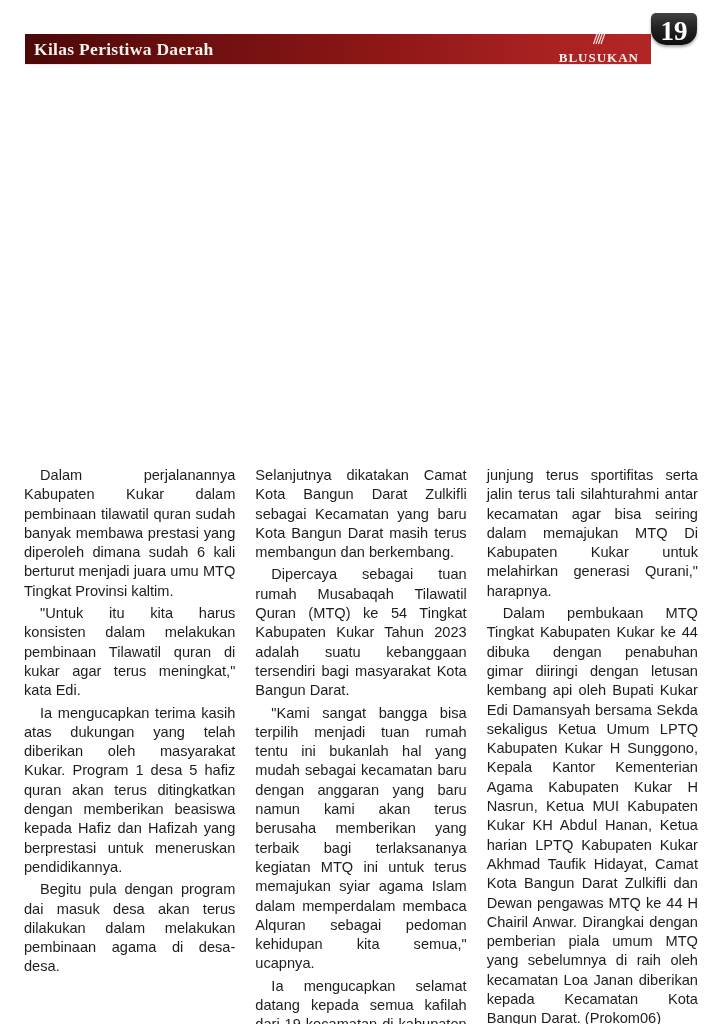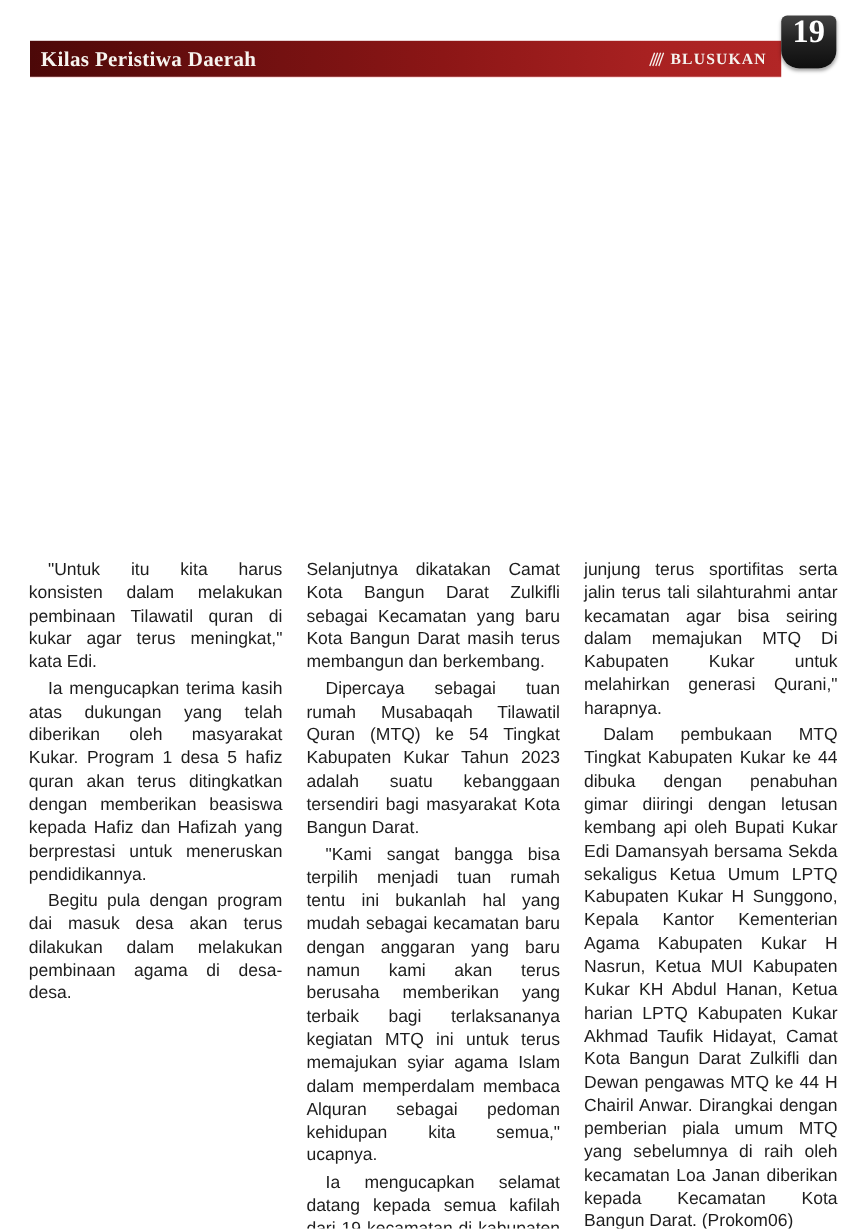--- a/index.html
+++ b/index.html
@@ -22,36 +22,36 @@
     box-shadow:0 1px 0 rgba(255,190,190,0.45);
   }
   .section-title{
     color:#f7f4ef;
     font-family:"Liberation Serif", serif;
     font-weight:bold;
     font-size:17.5px;
     letter-spacing:0.3px;
   }
   .brand{
-    display:flex;align-items:center;gap:5px;
+    display:flex;align-items:center;gap:5px;flex-direction:column;
   }
   .brand-label{
     color:#f5f2ee;
     font-family:"Liberation Serif", serif;
     font-weight:bold;
     font-size:13px;
     letter-spacing:1px;
   }
   .pagenum-box{
     position:absolute;left:651px;top:13px;
-    width:46px;height:44px;
+    width:46px;height:32px;
     border-radius:5px 5px 15px 15px;
     background:linear-gradient(180deg,#424242 0%,#232323 45%,#0e0e0e 100%);
     box-shadow:0 2px 3px rgba(0,0,0,0.35);
-    display:flex;align-items:flex-start;justify-content:center;
+    display:flex;align-items:flex-end;justify-content:center;
   }
   .pagenum{
     color:#ffffff;
     font-family:"Liberation Serif", serif;
     font-weight:bold;
     font-size:27px;
     line-height:1;
   }
 
   
@@ -92,20 +92,21 @@
       <span class="brand-label">BLUSUKAN</span>
     </span>
   </div>
 
   <div class="pagenum-box">
     <span class="pagenum">19</span>
   </div>
 
   <div class="columns">
     <div class="col">
+      <p>Dalam perjalanannya Kabupaten Kukar dalam pembinaan tilawatil quran sudah banyak membawa prestasi yang diperoleh dimana sudah 6 kali berturut menjadi juara umu MTQ Tingkat Provinsi kaltim.</p>
       <p>"Untuk itu kita harus konsisten dalam melakukan pembinaan Tilawatil quran di kukar agar terus meningkat," kata Edi.</p>
       <p>Ia mengucapkan terima kasih atas dukungan yang telah diberikan oleh masyarakat Kukar. Program 1 desa 5 hafiz quran akan terus ditingkatkan dengan memberikan beasiswa kepada Hafiz dan Hafizah yang berprestasi untuk meneruskan pendidikannya.</p>
       <p>Begitu pula dengan program dai masuk desa akan terus dilakukan dalam melakukan pembinaan agama di desa-desa.</p>
     </div>
     <div class="col">
       <p class="no-indent">Selanjutnya dikatakan Camat Kota Bangun Darat Zulkifli sebagai Kecamatan yang baru Kota Bangun Darat masih terus membangun dan berkembang.</p>
       <p>Dipercaya sebagai tuan rumah Musabaqah Tilawatil Quran (MTQ) ke 54 Tingkat Kabupaten Kukar Tahun 2023 adalah suatu kebanggaan tersendiri bagi masyarakat Kota Bangun Darat.</p>
       <p>"Kami sangat bangga bisa terpilih menjadi tuan rumah tentu ini bukanlah hal yang mudah sebagai kecamatan baru dengan anggaran yang baru namun kami akan terus berusaha memberikan yang terbaik bagi terlaksananya kegiatan MTQ ini untuk terus memajukan syiar agama Islam dalam memperdalam membaca Alquran sebagai pedoman kehidupan kita semua," ucapnya.</p>
       <p>Ia mengucapkan selamat datang kepada semua kafilah dari 19 kecamatan di kabupaten Kukar ke kecamatan Kota Bangun Darat. "Selamat bertanding dan</p>
     </div>

